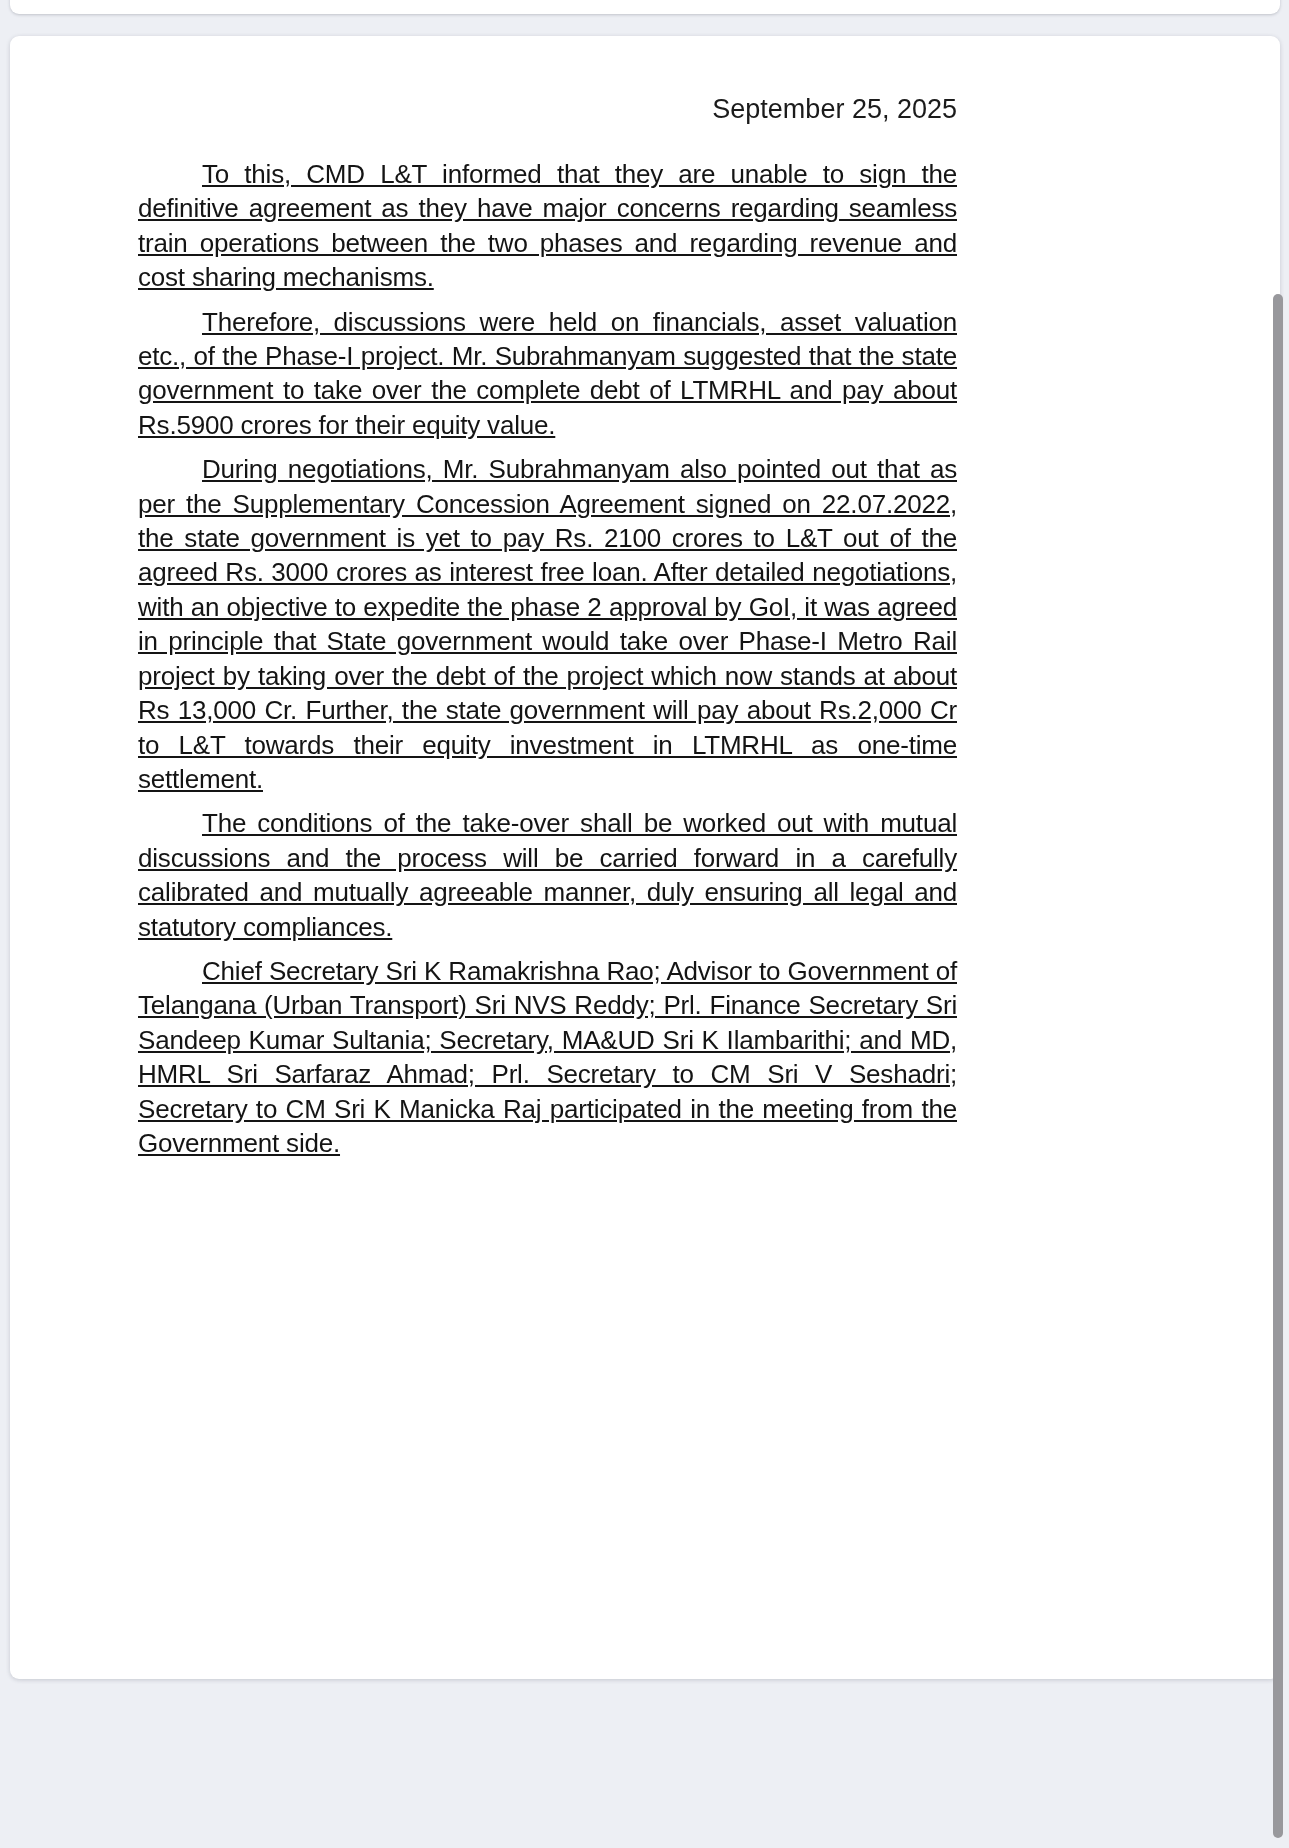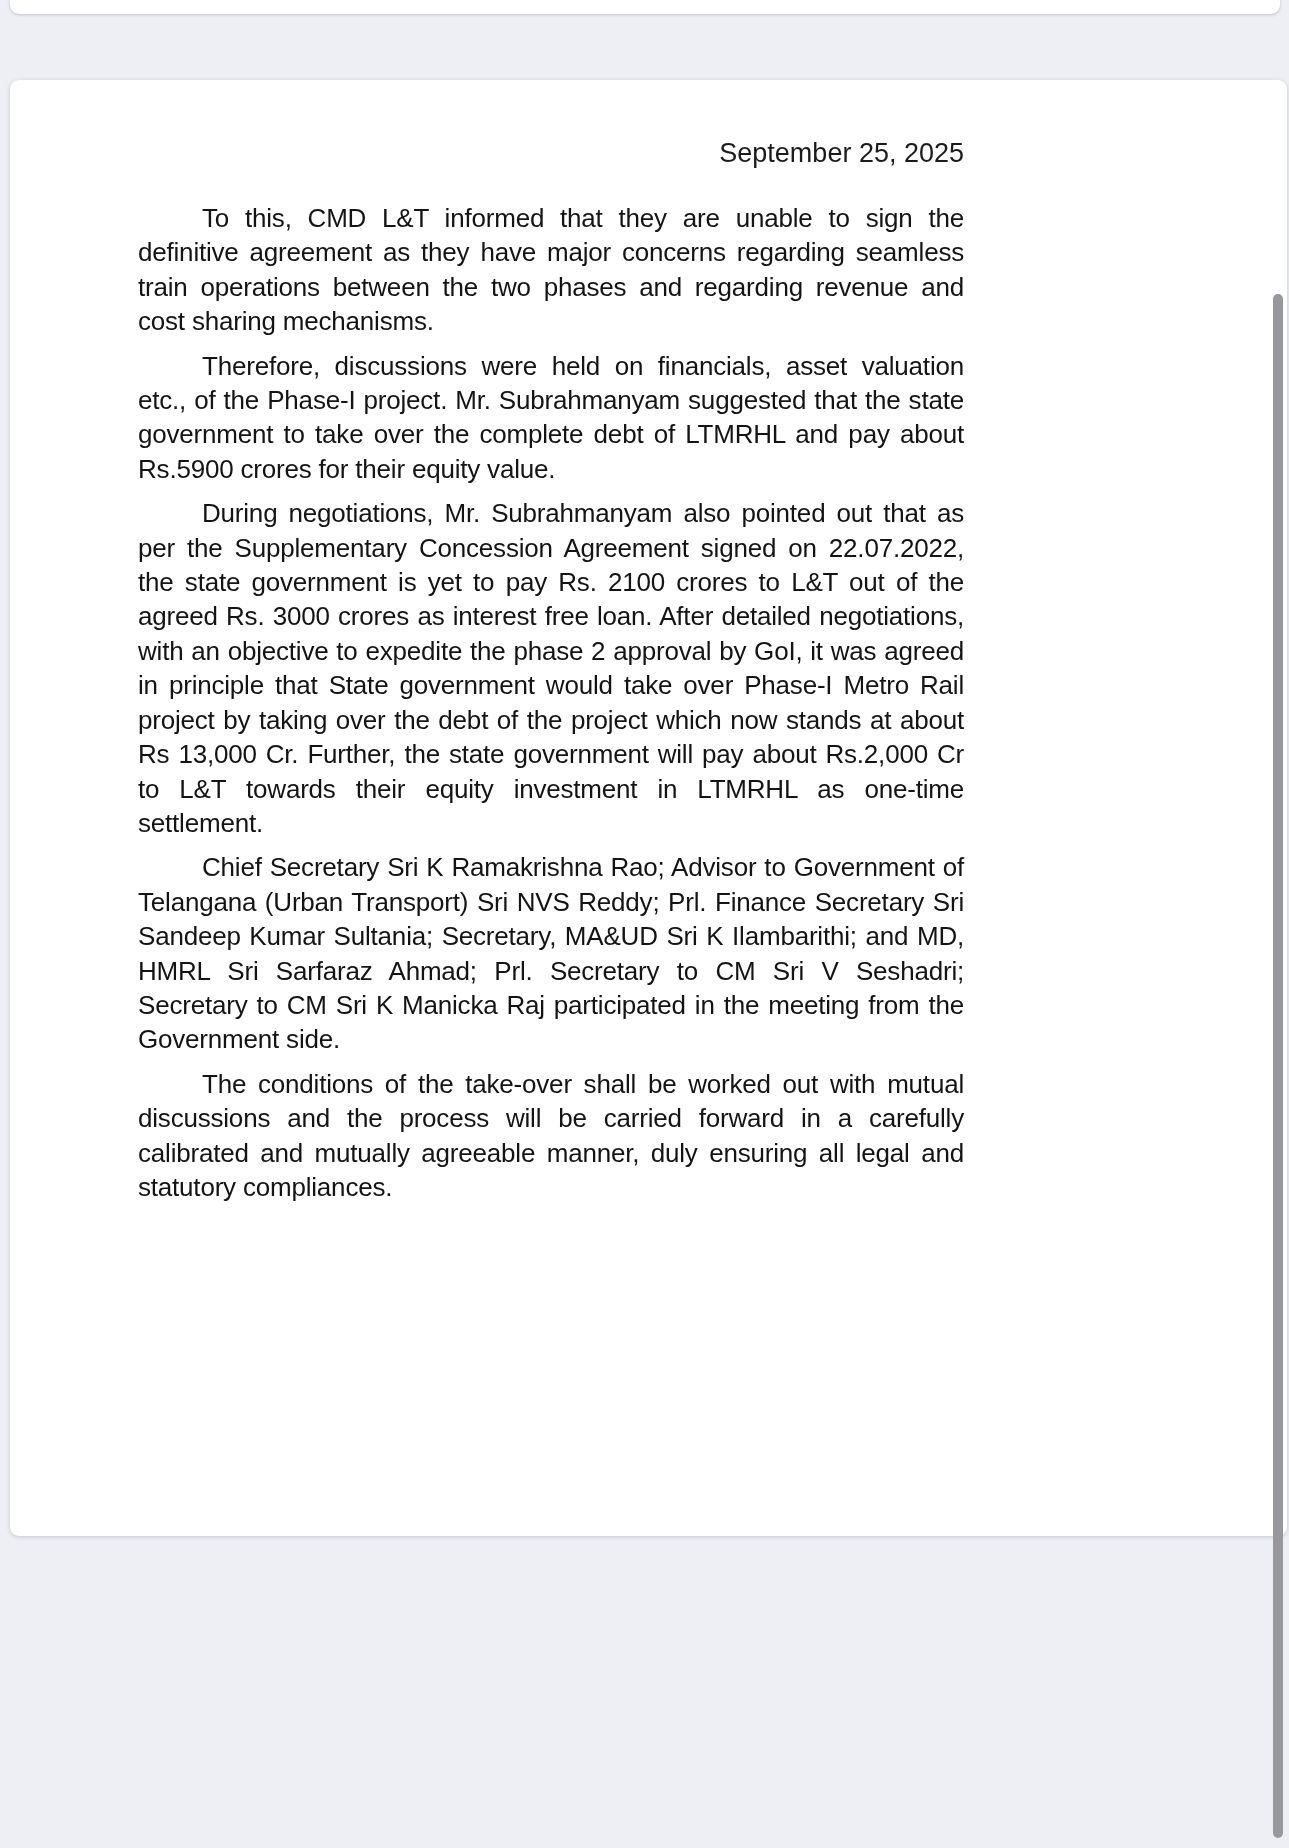--- a/index.html
+++ b/index.html
@@ -17,43 +17,43 @@
   .prev-page {
     position: absolute;
     left: 10px; right: 9px; top: -12px; height: 26px;
     background: #ffffff;
     border-radius: 0 0 9px 9px;
     box-shadow: 0 1px 3px rgba(60,64,80,0.25);
   }
   
   .page {
     position: absolute;
-    left: 10px; right: 2px; top: 36px; height: 1456px;
+    left: 10px; right: 9px; top: 36px; height: 1643px;
     background: #ffffff;
     border-radius: 9px;
     box-shadow: 0 1px 4px rgba(60,64,80,0.22);
     padding: 56px 323px 40px 128px;
     color: #141414;
-    margin-top: 44px;
   }
   .date-line {
     text-align: right;
     font-size: 27px;
     line-height: 34px;
     margin-bottom: 31px;
     color: #1b1b1b;
   }
   .page p {
     font-size: 26px;
     line-height: 34.4px;
     letter-spacing: -0.2px;
     text-align: justify;
     text-indent: 64px;
     margin-bottom: 10px;
     color: #141414;
+    text-decoration: underline;
   }
   
   .scroll-thumb {
     position: absolute;
     right: 6px; top: 294px; bottom: 10px;
     width: 10px;
     background: #98989c;
     border-radius: 6px;
   }
 </style>
@@ -67,21 +67,21 @@
   <div class="page">
     <div class="date-line">September 25, 2025</div>
 
     <p>To this, CMD L&amp;T informed that they are unable to sign the definitive agreement as they have major concerns regarding seamless train operations between the two phases and regarding revenue and cost sharing mechanisms.</p>
 
 
     <p>Therefore, discussions were held on financials, asset valuation etc., of the Phase-I project. Mr. Subrahmanyam suggested that the state government to take over the complete debt of LTMRHL and pay about Rs.5900 crores for their equity value.</p>
 
     <p>During negotiations, Mr. Subrahmanyam also pointed out that as per the Supplementary Concession Agreement signed on 22.07.2022, the state government is yet to pay Rs. 2100 crores to L&amp;T out of the agreed Rs. 3000 crores as interest free loan. After detailed negotiations, with an objective to expedite the phase 2 approval by GoI, it was agreed in principle that State government would take over Phase-I Metro Rail project by taking over the debt of the project which now stands at about Rs 13,000 Cr. Further, the state government will pay about Rs.2,000 Cr to L&amp;T towards their equity investment in LTMRHL as one-time settlement.</p>
 
+    <p>The conditions of the take-over shall be worked out with mutual discussions and the process will be carried forward in a carefully calibrated and mutually agreeable manner, duly ensuring all legal and statutory compliances.</p>
+
     <p>Chief Secretary Sri K Ramakrishna Rao; Advisor to Government of Telangana (Urban Transport) Sri NVS Reddy; Prl. Finance Secretary Sri Sandeep Kumar Sultania; Secretary, MA&amp;UD Sri K Ilambarithi; and MD, HMRL Sri Sarfaraz Ahmad; Prl. Secretary to CM Sri V Seshadri; Secretary to CM Sri K Manicka Raj participated in the meeting from the Government side.</p>
-
-    <p>The conditions of the take-over shall be worked out with mutual discussions and the process will be carried forward in a carefully calibrated and mutually agreeable manner, duly ensuring all legal and statutory compliances.</p>
 
   </div>
 
   <div class="scroll-thumb"></div>
 
 </div>
 
 </body></html>

